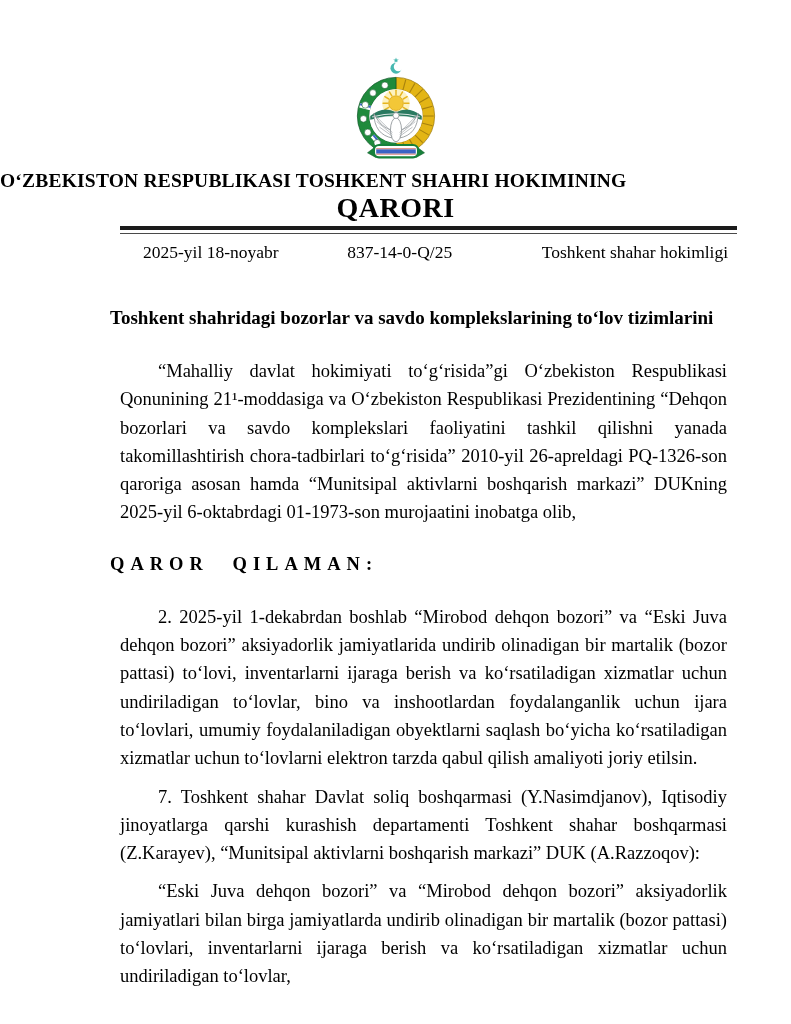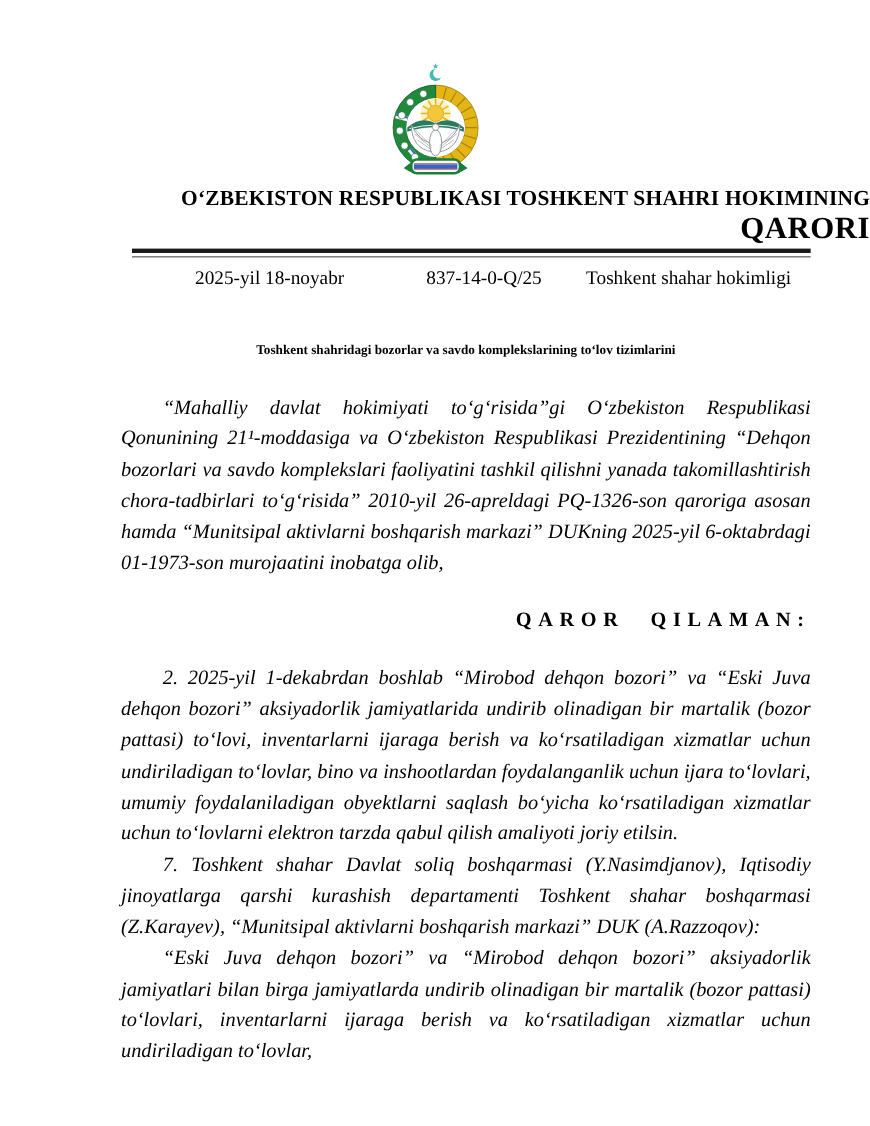--- a/index.html
+++ b/index.html
@@ -7,56 +7,55 @@
     width:791px; height:1024px; background:#ffffff; color:#000;
     font-family:"Liberation Serif", "DejaVu Serif", serif;
     overflow:hidden;
   }
   .page { position:relative; width:791px; height:1024px; }
 
   .emblem-wrap { width:92px; height:107px; margin:57px auto 5px auto; }
   .emblem-wrap svg { display:block; width:92px; height:107px; }
 
   .org-name {
-    text-align:right; font-weight:700; font-size:19.5px; line-height:23px;
+    text-align:left; font-weight:700; font-size:19.5px; line-height:23px;
     letter-spacing:0.2px;
-    padding-left:36px;
   }
   .doc-kind {
-    text-align:right; font-weight:700; font-size:28px; line-height:30px;
+    text-align:center; font-weight:700; font-size:28px; line-height:30px;
     margin-top:1px; letter-spacing:0.5px;
   }
 
   .rule-block { width:617px; margin:3px 54px 0 120px; }
   .rule-thick { border-top:4px solid #1b1b1b; }
   .rule-thin  { border-top:1.5px solid #4a4a4a; margin-top:3px; }
 
   .meta-row {
     width:617px; margin:7px 54px 0 120px; display:flex; align-items:baseline;
     font-size:17.5px; line-height:22px;
   }
-  .meta-date   { flex:1.1; text-align:center; padding-left:23px; }
-  .meta-number { flex:1;   text-align:center; }
-  .meta-org    { flex:1.1; text-align:left; }
+  .meta-date   { flex:1.1; text-align:left; padding-left:23px; }
+  .meta-number { flex:1;   text-align:left; }
+  .meta-org    { flex:1.1; text-align:center; }
 
   .content { width:627px; margin:0 54px 0 110px; }
 
   .subject-title {
-    margin-top:41px; text-align:center; font-weight:700;
-    font-size:12px; line-height:28px;
+    margin-top:41px; text-align:left; font-weight:700;
+    font-size:19px; line-height:28px;
   }
 
   p.body-par {
-    margin:0; text-align:justify; text-indent:38px;
-    font-size:18.5px; line-height:28.3px;font-style:italic;
+    margin:10px; text-align:justify; text-indent:38px;
+    font-size:18.5px; line-height:28.3px;
   }
   p.preamble { margin-top:25px; }
 
   .resolution {
-    margin:27px 0 28px 0; text-align:right; font-weight:700;
+    margin:27px 0 28px 0; text-align:left; font-weight:700;
     font-size:18.5px; letter-spacing:6px; word-spacing:13px;
   }
 </style>
 </head>
 <body>
 
 <div class="page">
 
   <div class="emblem-wrap">
     <svg viewBox="0 0 100 116" xmlns="http://www.w3.org/2000/svg">

